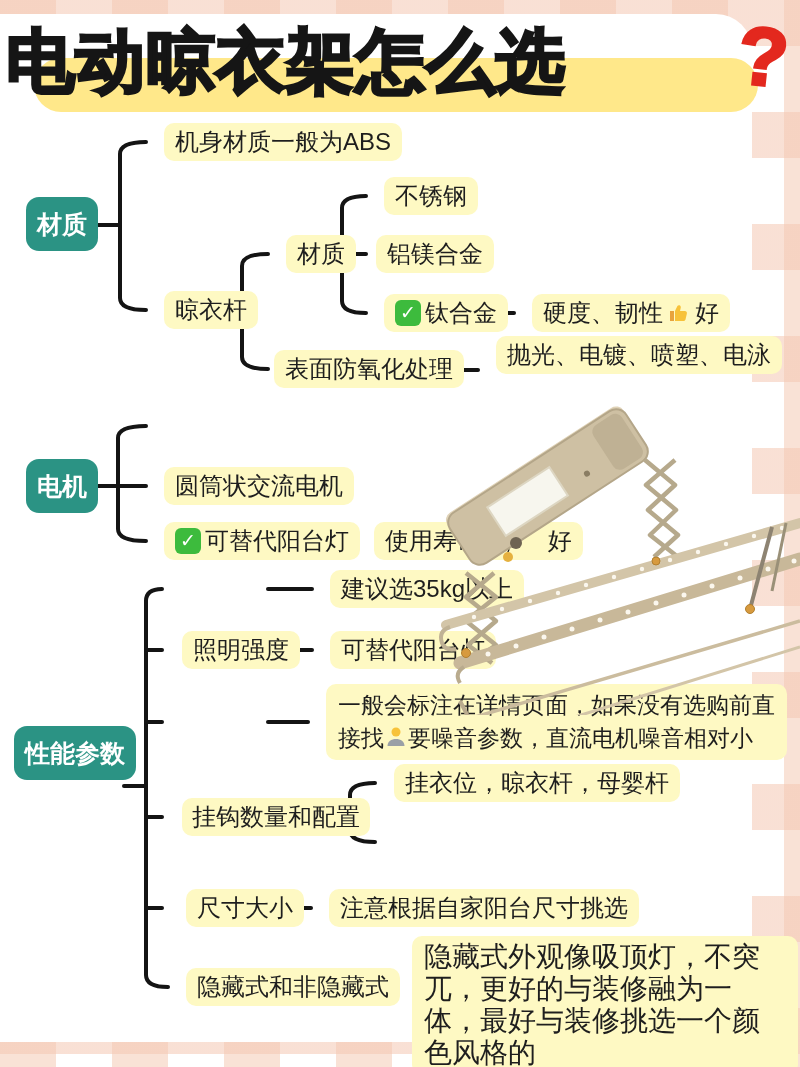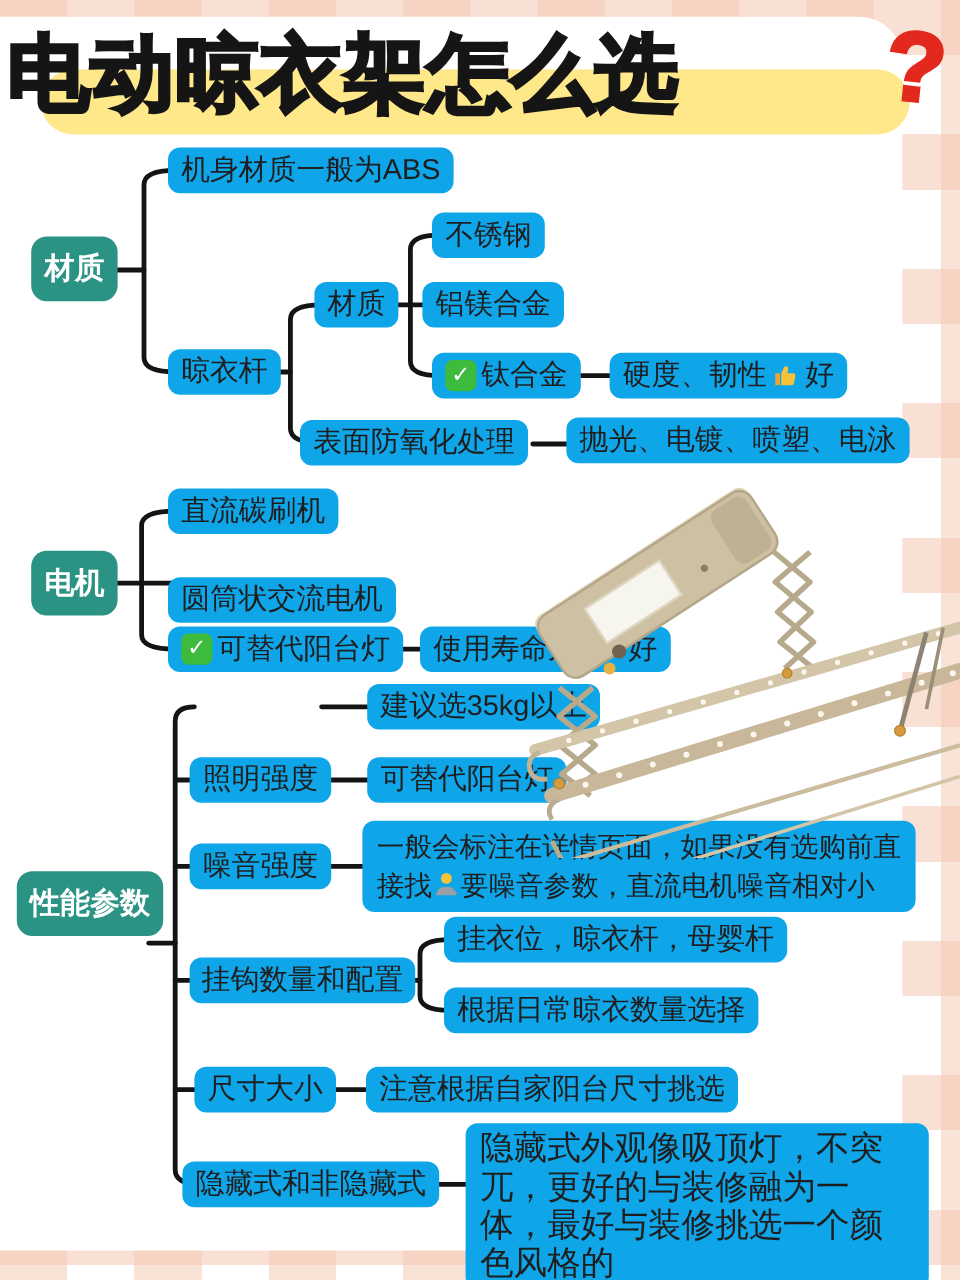--- a/index.html
+++ b/index.html
@@ -18,23 +18,23 @@
         background:#FFE88A;}
   .ttext{position:absolute;left:6px;top:2px;font-size:69px;font-weight:900;color:#151515;
          letter-spacing:1px;-webkit-text-stroke:3px #151515;white-space:nowrap;
          font-family:"DejaVu Sans","Liberation Sans",sans-serif;}
   .qmark{position:absolute;left:738px;top:-4px;font-size:82px;font-weight:900;color:#E3281E;
          -webkit-text-stroke:3px #E3281E;transform:rotate(6deg);}
   
   svg.lines{position:absolute;left:0;top:0;z-index:1;}
   svg.rack{position:absolute;left:420px;top:395px;z-index:3;}
   
-  .n{position:absolute;z-index:2;background:#0ea5e9;border-radius:10px;
+  .n{position:absolute;z-index:2;background:#fef9c3;border-radius:10px;
      padding:4px 11px;font-size:24px;line-height:30px;color:#1E1E1E;
-     white-space:nowrap;display:flex;align-items:center;gap:4px;}
+     white-space:nowrap;display:flex;align-items:center;gap:4px;margin-left:24px;}
   .n.wrap{white-space:normal;}
   .root{position:absolute;z-index:2;background:#2B9384;border-radius:13px;
         padding:13px 11px;font-size:25px;line-height:28px;font-weight:bold;color:#ffffff;
         white-space:nowrap;}
   .check{display:inline-flex;align-items:center;justify-content:center;
          width:26px;height:26px;border-radius:6px;background:#3DBB3D;
          color:#fff;font-size:19px;font-weight:bold;flex:0 0 auto;}
   .icon-svg{display:inline-block;vertical-align:-3px;}
   .gap{display:inline-block;width:28px;}
   .noise{width:437px;font-size:23px;line-height:33px;padding:5px 12px;}
@@ -99,52 +99,49 @@
   </div>
   <div class="n" style="left:508px;top:294px">
     <span>硬度、韧性</span>
     <svg class="icon-svg" width="24" height="24" viewBox="0 0 24 24">
       <path d="M3 10h4v10H3z" fill="#E8A33D"></path>
       <path d="M8 20h8.5c1 0 1.8-.6 2-1.5l1.4-6c.3-1.2-.7-2.5-2-2.5H13l.8-3.4c.2-1-.4-2-1.4-2.3-.8-.2-1.6.1-2 .8L8 10z" fill="#F7C239"></path>
     </svg>
     <span>好</span>
   </div>
   <div class="n" style="left:250px;top:350px">表面防氧化处理</div>
-  <div class="n" style="left:472px;top:348px">抛光、电镀、喷塑、电泳</div>
-
-  <div class="n" style="left:140px;top:407px">直流碳刷机</div>
-  <div class="n" style="left:140px;top:481px">圆筒状交流电机</div>
+  <div class="n" style="left:472px;top:336px">抛光、电镀、喷塑、电泳</div>
+
+  <div class="n" style="left:140px;top:467px">圆筒状交流电机</div>
   <div class="n" style="left:140px;top:522px">
     <span class="check">✓</span>
     <span>可替代阳台灯</span>
   </div>
   <div class="n" style="left:350px;top:522px">
     <span>使用寿命久,</span>
     <span class="gap"></span>
     <span>好</span>
   </div>
 
   <div class="n" style="left:306px;top:570px">建议选35kg以上</div>
   <div class="n" style="left:158px;top:631px">照明强度</div>
   <div class="n" style="left:306px;top:631px">可替代阳台灯</div>
-  <div class="n" style="left:158px;top:703px">噪音强度</div>
   <div class="n wrap noise" style="left:302px;top:684px">
     <span style="display:inline">
       <span>一般会标注在详情页面，如果没有选购前直接找</span><svg class="icon-svg" width="24" height="24" viewBox="0 0 24 24">
           <circle cx="12" cy="7" r="4.5" fill="#F7C239"></circle>
           <path d="M3.5 21c0-4.4 3.8-7 8.5-7s8.5 2.6 8.5 7z" fill="#9AA0A6"></path>
         </svg><span>要噪音参数，直流电机噪音相对小</span>
     </span>
   </div>
   <div class="n" style="left:158px;top:798px;padding:4px 10px">挂钩数量和配置</div>
   <div class="n" style="left:370px;top:764px">挂衣位，晾衣杆，母婴杆</div>
-  <div class="n" style="left:370px;top:823px">根据日常晾衣数量选择</div>
   <div class="n" style="left:162px;top:889px">尺寸大小</div>
   <div class="n" style="left:305px;top:889px">注意根据自家阳台尺寸挑选</div>
-  <div class="n" style="left:152px;top:968px">隐藏式和非隐藏式</div>
+  <div class="n" style="left:162px;top:968px">隐藏式和非隐藏式</div>
   <div class="n wrap hiddennote" style="left:388px;top:936px">隐藏式外观像吸顶灯，不突兀，更好的与装修融为一体，最好与装修挑选一个颜色风格的</div>
 
   <svg class="rack" width="380" height="320" viewBox="0 0 380 320">
     <g transform="translate(128,92) rotate(-33)">
       <rect x="-105" y="-32" width="210" height="18" rx="9" fill="#E0D3B8"></rect>
       <rect x="-105" y="-30" width="210" height="60" rx="12" fill="#CEC0A3" stroke="#B4A689" stroke-width="2"></rect>
       <rect x="66" y="-26" width="34" height="52" rx="8" fill="#BFB194"></rect>
       <rect x="-62" y="-16" width="74" height="34" fill="#F7F6EE" stroke="#DDD6C2" stroke-width="2"></rect>
       <circle cx="40" cy="10" r="3" fill="#8A7D63"></circle>
     </g>

